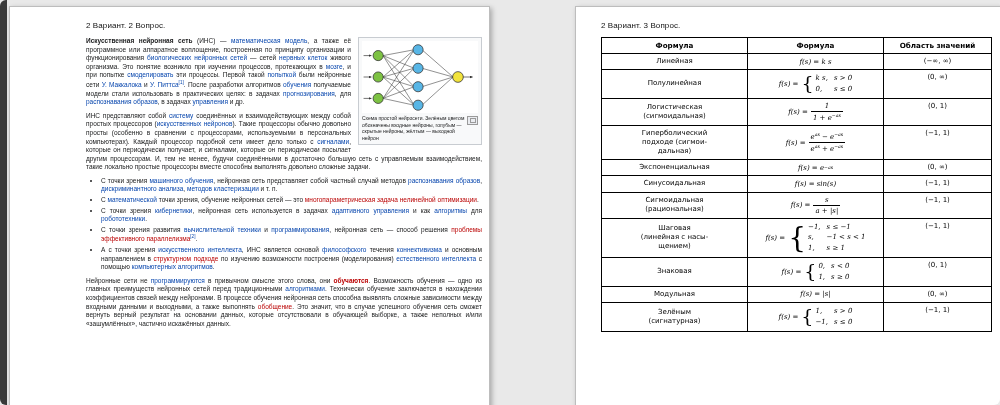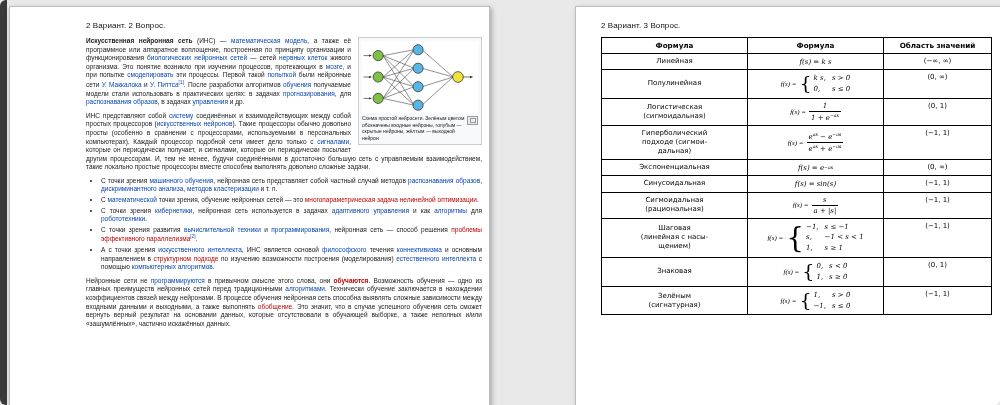--- a/index.html
+++ b/index.html
@@ -56,21 +56,21 @@
   }
   table.t3 col.c1{width:146px;} table.t3 col.c2{width:136px;} table.t3 col.c3{width:108px;}
   table.t3 th, table.t3 td{border:1px solid #000;}
   table.t3 th{font-size:7.2px;font-weight:bold;padding:3px 2px;text-align:center;background:#fff;}
   td.cell-name{text-align:center;vertical-align:middle;padding:3px 2px;line-height:1.3;}
   td.cell-formula{text-align:center;vertical-align:middle;padding:3px 2px;}
   td.cell-range{text-align:center;vertical-align:top;padding:3px 2px;}
   .math{font-family:"DejaVu Serif", serif;font-style:italic;}
   .math sup{font-size:4.6px;}
   .fwrap{display:inline-flex;align-items:center;justify-content:center;}
-  .fprefix{margin-right:3px;white-space:nowrap;font-family:Liberation Serif, serif;}
+  .fprefix{margin-right:3px;white-space:nowrap;}
   .frac{display:inline-block;text-align:center;vertical-align:middle;}
   .frac .num{display:block;padding:0 2px 1px 2px;}
   .frac .den{display:block;border-top:.8px solid #000;padding:1px 2px 0 2px;}
   .brace{font-family:"DejaVu Serif", serif;font-style:normal;font-weight:400;line-height:.9;margin-right:2px;}
   .case-grid{display:grid;grid-template-columns:auto auto;column-gap:6px;row-gap:0;text-align:left;line-height:1.55;}
   .case-grid span{white-space:nowrap;}
 </style>
 </head>
 <body>
 
@@ -267,20 +267,27 @@
                   <span>0,</span>
                   <span>s &lt; 0</span>
                   <span>1,</span>
                   <span>s ≥ 0</span>
                 </span>
               </span></td>
             <td class="cell-range">(0, 1)</td>
           </tr>
           <tr>
             <td class="cell-name">
+              <div>Модульная</div>
+            </td>
+            <td class="cell-formula math"><span class="fwrap">f(s) = |s|</span></td>
+            <td class="cell-range">(0, ∞)</td>
+          </tr>
+          <tr>
+            <td class="cell-name">
               <div>Зелёным</div>
               <div>(сигнатурная)</div>
             </td>
             <td class="cell-formula math"><span class="fwrap">
                 <span class="fprefix">f(s) =</span>
                 <span class="brace" style="font-size: 19px;">{</span>
                 <span class="case-grid">
                   <span>1,</span>
                   <span>s &gt; 0</span>
                   <span>−1,</span>

